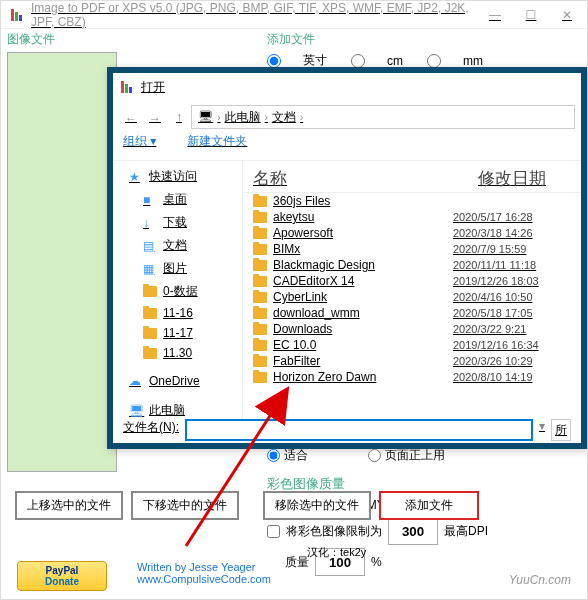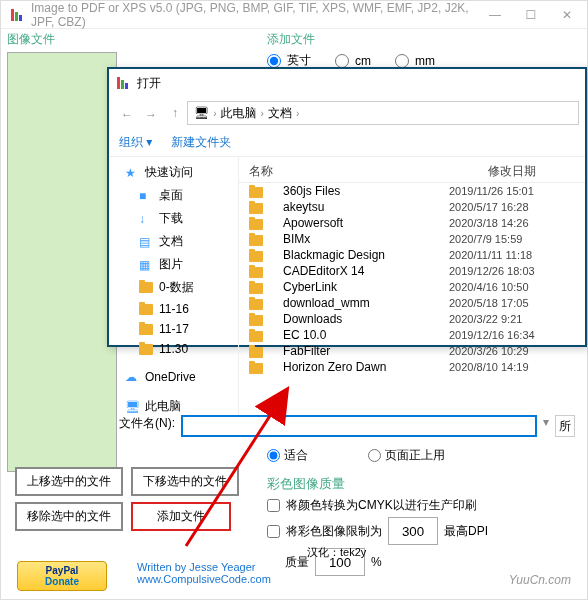--- a/index.html
+++ b/index.html
@@ -1,86 +1,86 @@
 <!DOCTYPE html>
 <html><head>
   <meta charset="utf-8">
   <style>
     * { box-sizing: border-box; margin: 0; padding: 0; font-family: "Microsoft YaHei", "Segoe UI", sans-serif; }
     body { width: 588px; height: 600px; background: #fff; position: relative; overflow: hidden; font-size: 12px; }
     
     
     .main-window { width: 588px; height: 600px; border: 1px solid #ddd; position: relative; }
-    .title-bar { height: 28px; display: flex; align-items: center; padding: 0 8px; border-bottom: 1px solid #eee; }
+    .title-bar { height: 28px; display: flex; align-items: center; padding: 0 8px; border-bottom: 1px solid #eee; text-decoration: underline; }
     .title-bar .icon { width: 16px; height: 16px; margin-right: 6px; }
     .title-bar .title { color: #999; font-size: 12px; flex: 1; }
     .title-bar .win-btns { display: flex; gap: 12px; color: #999; }
     .title-bar .win-btn { width: 24px; text-align: center; cursor: pointer; }
     
     .left-panel { position: absolute; left: 6px; top: 30px; width: 110px; }
     .label-green { color: #4a8; font-size: 12px; margin-bottom: 4px; display: block; }
     .image-box { width: 110px; height: 420px; background: #d4edc4; border: 1px solid #aaa; }
     
     .right-top { position: absolute; left: 266px; top: 30px; }
     .radio-row { display: flex; align-items: center; gap: 24px; margin-top: 4px; }
-    .radio-row label { display: flex; align-items: center; gap: 6px; font-size: 12px; }
+    .radio-row label { display: flex; align-items: center; gap: 22px; font-size: 12px; }
     .radio-row input[type=radio] { width: 14px; height: 14px; }
     
     
-    .dialog { position: absolute; left: 106px; top: 66px; width: 480px; height: 280px; background: #fff; border: 2px solid #0c4a6e; box-shadow: 2px 2px 8px rgba(0,0,0,0.2); }
+    .dialog { position: absolute; left: 106px; top: 66px; width: 480px; height: 382px; background: #fff; border: 6px solid #0c4a6e; box-shadow: 2px 2px 8px rgba(0,0,0,0.2); text-decoration: underline; }
     .dlg-title { height: 28px; display: flex; align-items: center; padding: 0 6px; }
     .dlg-title .icon { width: 16px; height: 16px; margin-right: 6px; }
     .dlg-nav { height: 32px; display: flex; align-items: center; padding: 0 6px; }
     .nav-btn { width: 24px; height: 24px; display: flex; align-items: center; justify-content: center; color: #888; }
     .breadcrumb { flex: 1; border: 1px solid #ccc; height: 24px; display: flex; align-items: center; padding: 0 6px; gap: 4px; font-size: 12px; }
     .bc-sep { color: #888; font-size: 10px; }
-    .dlg-toolbar { height: 28px; display: flex; align-items: center; padding: 0 10px; gap: 19px; border-bottom: 1px solid #eee; }
+    .dlg-toolbar { height: 28px; display: flex; padding: 0 10px; gap: 31px; border-bottom: 1px solid #eee; }
     .dlg-toolbar span { color: #1976d2; font-size: 12px; cursor: pointer; }
     .dlg-body { display: flex; height: 258px; }
     .dlg-sidebar { width: 130px; border-right: 1px solid #eee; padding: 4px 0; overflow: hidden; }
     .side-item { display: flex; align-items: center; gap: 6px; padding: 3px 8px 3px 16px; font-size: 12px; }
     .side-item.sub { padding-left: 30px; }
     .side-item .ico { width: 14px; height: 14px; display: inline-block; }
     .star-ico { color: #3b9cff; }
     .dlg-files { flex: 1; padding: 4px 0; overflow: hidden; position: relative; }
-    .file-header { display: flex; padding: 2px 10px; border-bottom: 1px solid #eee; font-size: 12px; color: #444; }
+    .file-header { display: flex; padding: 2px 10px; border-bottom: 1px solid #eee; font-size: 17px; color: #444; }
     .col-name { width: 200px; }
     .col-date { flex: 1; text-align: center; }
     .file-row { display: flex; align-items: center; padding: 1px 10px; font-size: 12px; }
-    .file-row .fname { width: 200px; display: flex; align-items: flex-end; gap: 20px; }
+    .file-row .fname { width: 200px; display: flex; align-items: center; gap: 6px; }
     .file-row .fdate { flex: 1; color: #444; font-size: 11px; }
     .folder-icon-sm { width: 14px; height: 11px; background: #f0b030; border-radius: 1px; display: inline-block; position: relative; }
     .folder-icon-sm::before { content: ''; position: absolute; top: -2px; left: 0; width: 6px; height: 2px; background: #f0b030; border-radius: 1px 1px 0 0; }
     
     .dlg-filename { height: 36px; display: flex; align-items: flex-start; padding: 0 10px; gap: 6px; }
     .dlg-filename label { font-size: 12px; }
     .dlg-filename input { flex: 1; border: 2px solid #0078d7; height: 22px; padding: 0 4px; }
     .dlg-filename .btn-suffix { border: 1px solid #ccc; height: 22px; width: 20px; display: flex; align-items: center; justify-content: center; }
     
     
-    .bottom-btns { position: absolute; left: 14px; top: 466px; display: flex; flex-direction: column; gap: 6px; }
+    .bottom-btns { position: absolute; left: 14px; top: 490px; display: flex; flex-direction: row; gap: 24px; }
     .btn-row { display: flex; gap: 8px; }
     .btn { border: 2px solid #888; padding: 4px 10px; font-size: 12px; background: #fff; cursor: pointer; min-width: 100px; text-align: center; }
     .btn-hl { border: 2px solid #d22; font-family: Liberation Serif, serif; }
     
     .credits { position: absolute; left: 136px; top: 560px; font-size: 11px; color: #1976d2; }
     .credits .l2 { color: #1976d2; }
     .credits-cn { position: absolute; left: 306px; top: 544px; font-size: 11px; }
     
     .paypal { position: absolute; left: 16px; top: 560px; width: 90px; height: 30px; background: linear-gradient(#ffe680,#ffcc33); border: 1px solid #cc9900; border-radius: 4px; display: flex; flex-direction: column; align-items: center; justify-content: center; font-size: 10px; font-weight: bold; color: #003087; }
     .paypal .donate { color: #0070ba; font-size: 10px; }
     
     .right-mid { position: absolute; left: 266px; top: 446px; font-size: 12px; }
     .r-row { display: flex; align-items: center; gap: 10px; margin-bottom: 2px; }
     .r-label { color: #4a8; }
     .r-radio { display: flex; align-items: center; gap: 4px; }
     .color-quality { position: absolute; left: 266px; top: 474px; font-size: 13px; }
     .cq-row { display: flex; align-items: center; gap: 6px; margin-bottom: 3px; font-size: 12px; }
     .cq-row input[type=checkbox] { width: 13px; height: 13px; }
-    .cq-row .num-box { border: 1px solid #aaa; width: 50px; height: 28px; text-align: center; }
+    .cq-row .num-box { border: 1px solid #aaa; width: 50px; height: 28px; text-align: center; font-weight: bold; }
     
     .arrow-svg { position: absolute; left: 140px; top: 170px; pointer-events: none; z-index: 50; }
     
     .watermark { position: absolute; right: 16px; bottom: 12px; font-size: 12px; color: #999; font-style: italic; }
   </style>
 </head>
 <body>
 
 <div class="main-window">
   <div class="title-bar">
@@ -206,21 +206,20 @@
         <div class="file-header">
           <span class="col-name">名称</span>
           <span class="col-date">修改日期</span>
         </div>
         <div id="file-rows">
             <div class="file-row">
               <span class="fname">
                 <span class="folder-icon-sm"></span>
                 <span>360js Files</span>
               </span>
-              <span class="fdate">2019/11/26 15:01</span>
             </div>
             <div class="file-row">
               <span class="fname">
                 <span class="folder-icon-sm"></span>
                 <span>akeytsu</span>
               </span>
               <span class="fdate">2020/5/17 16:28</span>
             </div>
             <div class="file-row">
               <span class="fname">

